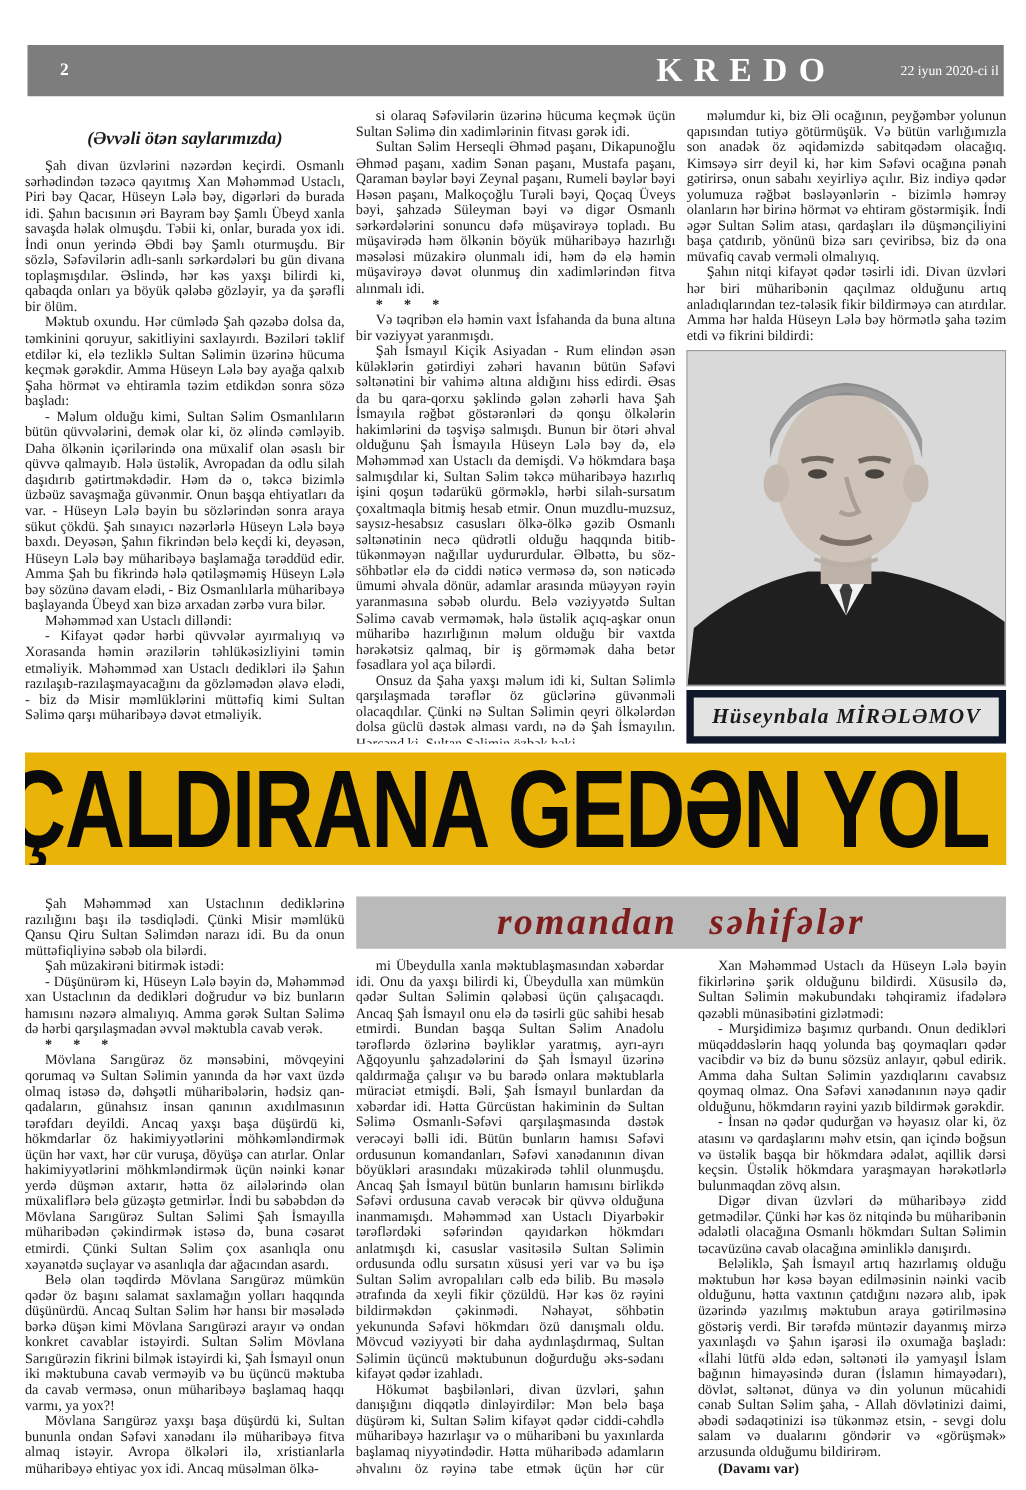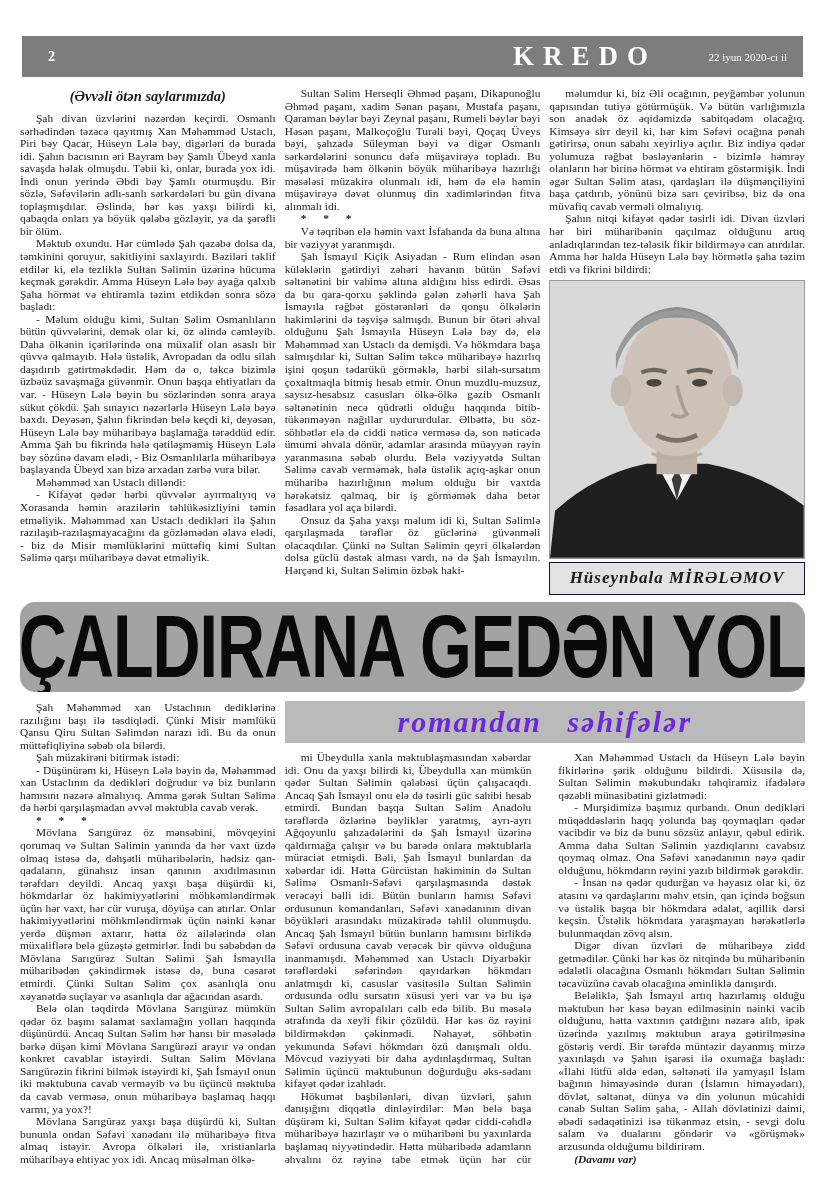--- a/index.html
+++ b/index.html
@@ -8,72 +8,72 @@
     font-family:"Liberation Serif", serif; color:#1b1b1b;
     box-sizing:border-box; padding:36px 16px 0 20px; overflow:hidden;
   }
   
   .header-bar {
     height:41px; background:#7d7d7d; color:#ffffff;
     display:flex; align-items:center; margin:0 2px 10px 2px;
   }
   .page-num { width:130px; padding-left:26px; font-size:14px; font-weight:bold; }
   .masthead { flex:1; text-align:right; font-size:27px; font-weight:bold; letter-spacing:9px; }
-  .issue-date { width:130px; text-align:right; padding-right:16px; font-size:11px; }
+  .issue-date { width:130px; text-align:right; padding-right:4px; font-size:11px; }
 
   
   .top-cols { display:flex; gap:9px; height:508px; overflow:hidden; }
   .col { flex:1; overflow:hidden; }
   p.art {
     margin:0; text-indent:16px; text-align:justify;
     font-size:11.4px; line-height:12.55px;
   }
   .cont { text-indent:0; }
   .stars { text-indent:0; text-align:center; letter-spacing:7px; line-height:14px; font-weight:bold; }
   .lead-note {
     text-align:center; font-weight:bold; font-style:italic;
-    font-size:14.5px; margin:1px 0 7px 0;
+    font-size:14.5px; margin:16px 0 7px 0;
   }
 
   
   .photo-col { display:flex; flex-direction:column; }
   .photo-frame {
     margin-top:5px; flex:1; background:#d9d9d9; border:1px solid #9a9a9a;
     overflow:hidden; position:relative;
   }
   .photo-frame svg { width:100%; height:100%; display:block; }
   .photo-caption {
-    border:1px solid #0f172a; background:#e3e3e3; text-align:center;
+    border:6px solid #0f172a; background:#e3e3e3; text-align:center;
     font-weight:bold; font-style:italic; font-size:17px;
     padding:5px 0 6px 0; margin-top:3px; letter-spacing:1px;
   }
 
   
   .headline-band {
-    margin-top:7px; height:90px; background:#a3a3a3;
-    display:flex; align-items:center; justify-content:center; overflow:hidden;border-radius:15px;
+    margin-top:7px; height:90px; background:#eab308;
+    display:flex; align-items:center; justify-content:flex-start; overflow:hidden;
   }
   .headline-text {
     font-family:"Liberation Sans", sans-serif; font-weight:700;
     font-size:64px; letter-spacing:-1px; white-space:nowrap; color:#0a0a0a;
     transform:scale(1.04,1.38); transform-origin:center;
   }
 
   
-  .bottom-row { display:flex; gap:9px; margin-top:9px; height:465px; overflow:hidden; }
+  .bottom-row { display:flex; gap:9px; margin-top:25px; height:465px; overflow:hidden; }
   .bcol-left { width:calc((100% - 18px)/3); overflow:hidden; }
   .bright { flex:1; display:flex; flex-direction:column; }
   .sub-band {
     height:42px; background:#bababa; display:flex; align-items:center; justify-content:center;
     font-style:italic; font-weight:bold; font-size:30px;
-    letter-spacing:2px; word-spacing:16px; color:#6d28d9;
+    letter-spacing:2px; word-spacing:16px; color:#7f1d1d;
   }
   .bright-cols { display:flex; gap:27px; margin-top:8px; flex:1; overflow:hidden; }
   .footer-note {
-    text-align:center; font-weight:bold; font-style:italic;
+    text-align:center; font-weight:bold; 
     font-size:14px; margin-top:34px; text-indent:0;
   }
 </style>
 </head>
 <body>
 
 <div class="page">
 
   <div class="header-bar">
     <div class="page-num">2</div>
@@ -84,20 +84,21 @@
   <div class="top-cols">
     <div class="col">
       <div class="lead-note">(Əvvəli ötən saylarımızda)</div>
       <p class="art">Şah divan üzvlərini nəzərdən keçirdi. Osmanlı sərhədindən təzəcə qayıtmış Xan Məhəmməd Ustaclı, Piri bəy Qacar, Hüseyn Lələ bəy, digərləri də burada idi. Şahın bacısının əri Bayram bəy Şamlı Übeyd xanla savaşda həlak olmuşdu. Təbii ki, onlar, burada yox idi. İndi onun yerində Əbdi bəy Şamlı oturmuşdu. Bir sözlə, Səfəvilərin adlı-sanlı sərkərdələri bu gün divana toplaşmışdılar. Əslində, hər kəs yaxşı bilirdi ki, qabaqda onları ya böyük qələbə gözləyir, ya da şərəfli bir ölüm.</p>
       <p class="art">Məktub oxundu. Hər cümlədə Şah qəzəbə dolsa da, təmkinini qoruyur, sakitliyini saxlayırdı. Bəziləri təklif etdilər ki, elə tezliklə Sultan Səlimin üzərinə hücuma keçmək gərəkdir. Amma Hüseyn Lələ bəy ayağa qalxıb Şaha hörmət və ehtiramla təzim etdikdən sonra sözə başladı:</p>
       <p class="art">- Məlum olduğu kimi, Sultan Səlim Osmanlıların bütün qüvvələrini, demək olar ki, öz əlində cəmləyib. Daha ölkənin içərilərində ona müxalif olan əsaslı bir qüvvə qalmayıb. Hələ üstəlik, Avropadan da odlu silah daşıdırıb gətirtməkdədir. Həm də o, təkcə bizimlə üzbəüz savaşmağa güvənmir. Onun başqa ehtiyatları da var. - Hüseyn Lələ bəyin bu sözlərindən sonra araya sükut çökdü. Şah sınayıcı nəzərlərlə Hüseyn Lələ bəyə baxdı. Deyəsən, Şahın fikrindən belə keçdi ki, deyəsən, Hüseyn Lələ bəy müharibəyə başlamağa tərəddüd edir. Amma Şah bu fikrində hələ qətiləşməmiş Hüseyn Lələ bəy sözünə davam elədi, - Biz Osmanlılarla müharibəyə başlayanda Übeyd xan bizə arxadan zərbə vura bilər.</p>
       <p class="art">Məhəmməd xan Ustaclı dilləndi:</p>
       <p class="art">- Kifayət qədər hərbi qüvvələr ayırmalıyıq və Xorasanda həmin ərazilərin təhlükəsizliyini təmin etməliyik. Məhəmməd xan Ustaclı dedikləri ilə Şahın razılaşıb-razılaşmayacağını da gözləmədən əlavə elədi, - biz də Misir məmlüklərini müttəfiq kimi Sultan Səlimə qarşı müharibəyə dəvət etməliyik.</p>
     </div>
     <div class="col">
+      <p class="art cont">si olaraq Səfəvilərin üzərinə hücuma keçmək üçün Sultan Səlimə din xadimlərinin fitvası gərək idi.</p>
       <p class="art">Sultan Səlim Herseqli Əhməd paşanı, Dikapunoğlu Əhməd paşanı, xadim Sənan paşanı, Mustafa paşanı, Qaraman bəylər bəyi Zeynal paşanı, Rumeli bəylər bəyi Həsən paşanı, Malkoçoğlu Turəli bəyi, Qoçaq Üveys bəyi, şahzadə Süleyman bəyi və digər Osmanlı sərkərdələrini sonuncu dəfə müşavirəyə topladı. Bu müşavirədə həm ölkənin böyük müharibəyə hazırlığı məsələsi müzakirə olunmalı idi, həm də elə həmin müşavirəyə dəvət olunmuş din xadimlərindən fitva alınmalı idi.</p>
       <p class="art stars">* * *</p>
       <p class="art">Və təqribən elə həmin vaxt İsfahanda da buna altına bir vəziyyət yaranmışdı.</p>
       <p class="art">Şah İsmayıl Kiçik Asiyadan - Rum elindən əsən küləklərin gətirdiyi zəhəri havanın bütün Səfəvi səltənətini bir vahimə altına aldığını hiss edirdi. Əsas da bu qara-qorxu şəklində gələn zəhərli hava Şah İsmayıla rəğbət göstərənləri də qonşu ölkələrin hakimlərini də təşvişə salmışdı. Bunun bir ötəri əhval olduğunu Şah İsmayıla Hüseyn Lələ bəy də, elə Məhəmməd xan Ustaclı da demişdi. Və hökmdara başa salmışdılar ki, Sultan Səlim təkcə müharibəyə hazırlıq işini qoşun tədarükü görməklə, hərbi silah-sursatım çoxaltmaqla bitmiş hesab etmir. Onun muzdlu-muzsuz, saysız-hesabsız casusları ölkə-ölkə gəzib Osmanlı səltənətinin necə qüdrətli olduğu haqqında bitib-tükənməyən nağıllar uydururdular. Əlbəttə, bu söz-söhbətlər elə də ciddi nəticə verməsə də, son nəticədə ümumi əhvala dönür, adamlar arasında müəyyən rəyin yaranmasına səbəb olurdu. Belə vəziyyətdə Sultan Səlimə cavab verməmək, hələ üstəlik açıq-aşkar onun müharibə hazırlığının məlum olduğu bir vaxtda hərəkətsiz qalmaq, bir iş görməmək daha betər fəsadlara yol aça bilərdi.</p>
       <p class="art">Onsuz da Şaha yaxşı məlum idi ki, Sultan Səlimlə qarşılaşmada tərəflər öz güclərinə güvənməli olacaqdılar. Çünki nə Sultan Səlimin qeyri ölkələrdən dolsa güclü dəstək alması vardı, nə də Şah İsmayılın. Hərçənd ki, Sultan Səlimin özbək haki-</p>
     </div>
     <div class="col photo-col">
       <p class="art cont">məlumdur ki, biz Əli ocağının, peyğəmbər yolunun qapısından tutiyə götürmüşük. Və bütün varlığımızla son anadək öz əqidəmizdə sabitqədəm olacağıq. Kimsəyə sirr deyil ki, hər kim Səfəvi ocağına pənah gətirirsə, onun sabahı xeyirliyə açılır. Biz indiyə qədər yolumuza rəğbət bəsləyənlərin - bizimlə həmrəy olanların hər birinə hörmət və ehtiram göstərmişik. İndi əgər Sultan Səlim atası, qardaşları ilə düşmənçiliyini başa çatdırıb, yönünü bizə sarı çeviribsə, biz də ona müvafiq cavab verməli olmalıyıq.</p>
       <p class="art">Şahın nitqi kifayət qədər təsirli idi. Divan üzvləri hər biri müharibənin qaçılmaz olduğunu artıq anladıqlarından tez-tələsik fikir bildirməyə can atırdılar. Amma hər halda Hüseyn Lələ bəy hörmətlə şaha təzim etdi və fikrini bildirdi:</p>
       <div class="photo-frame">

